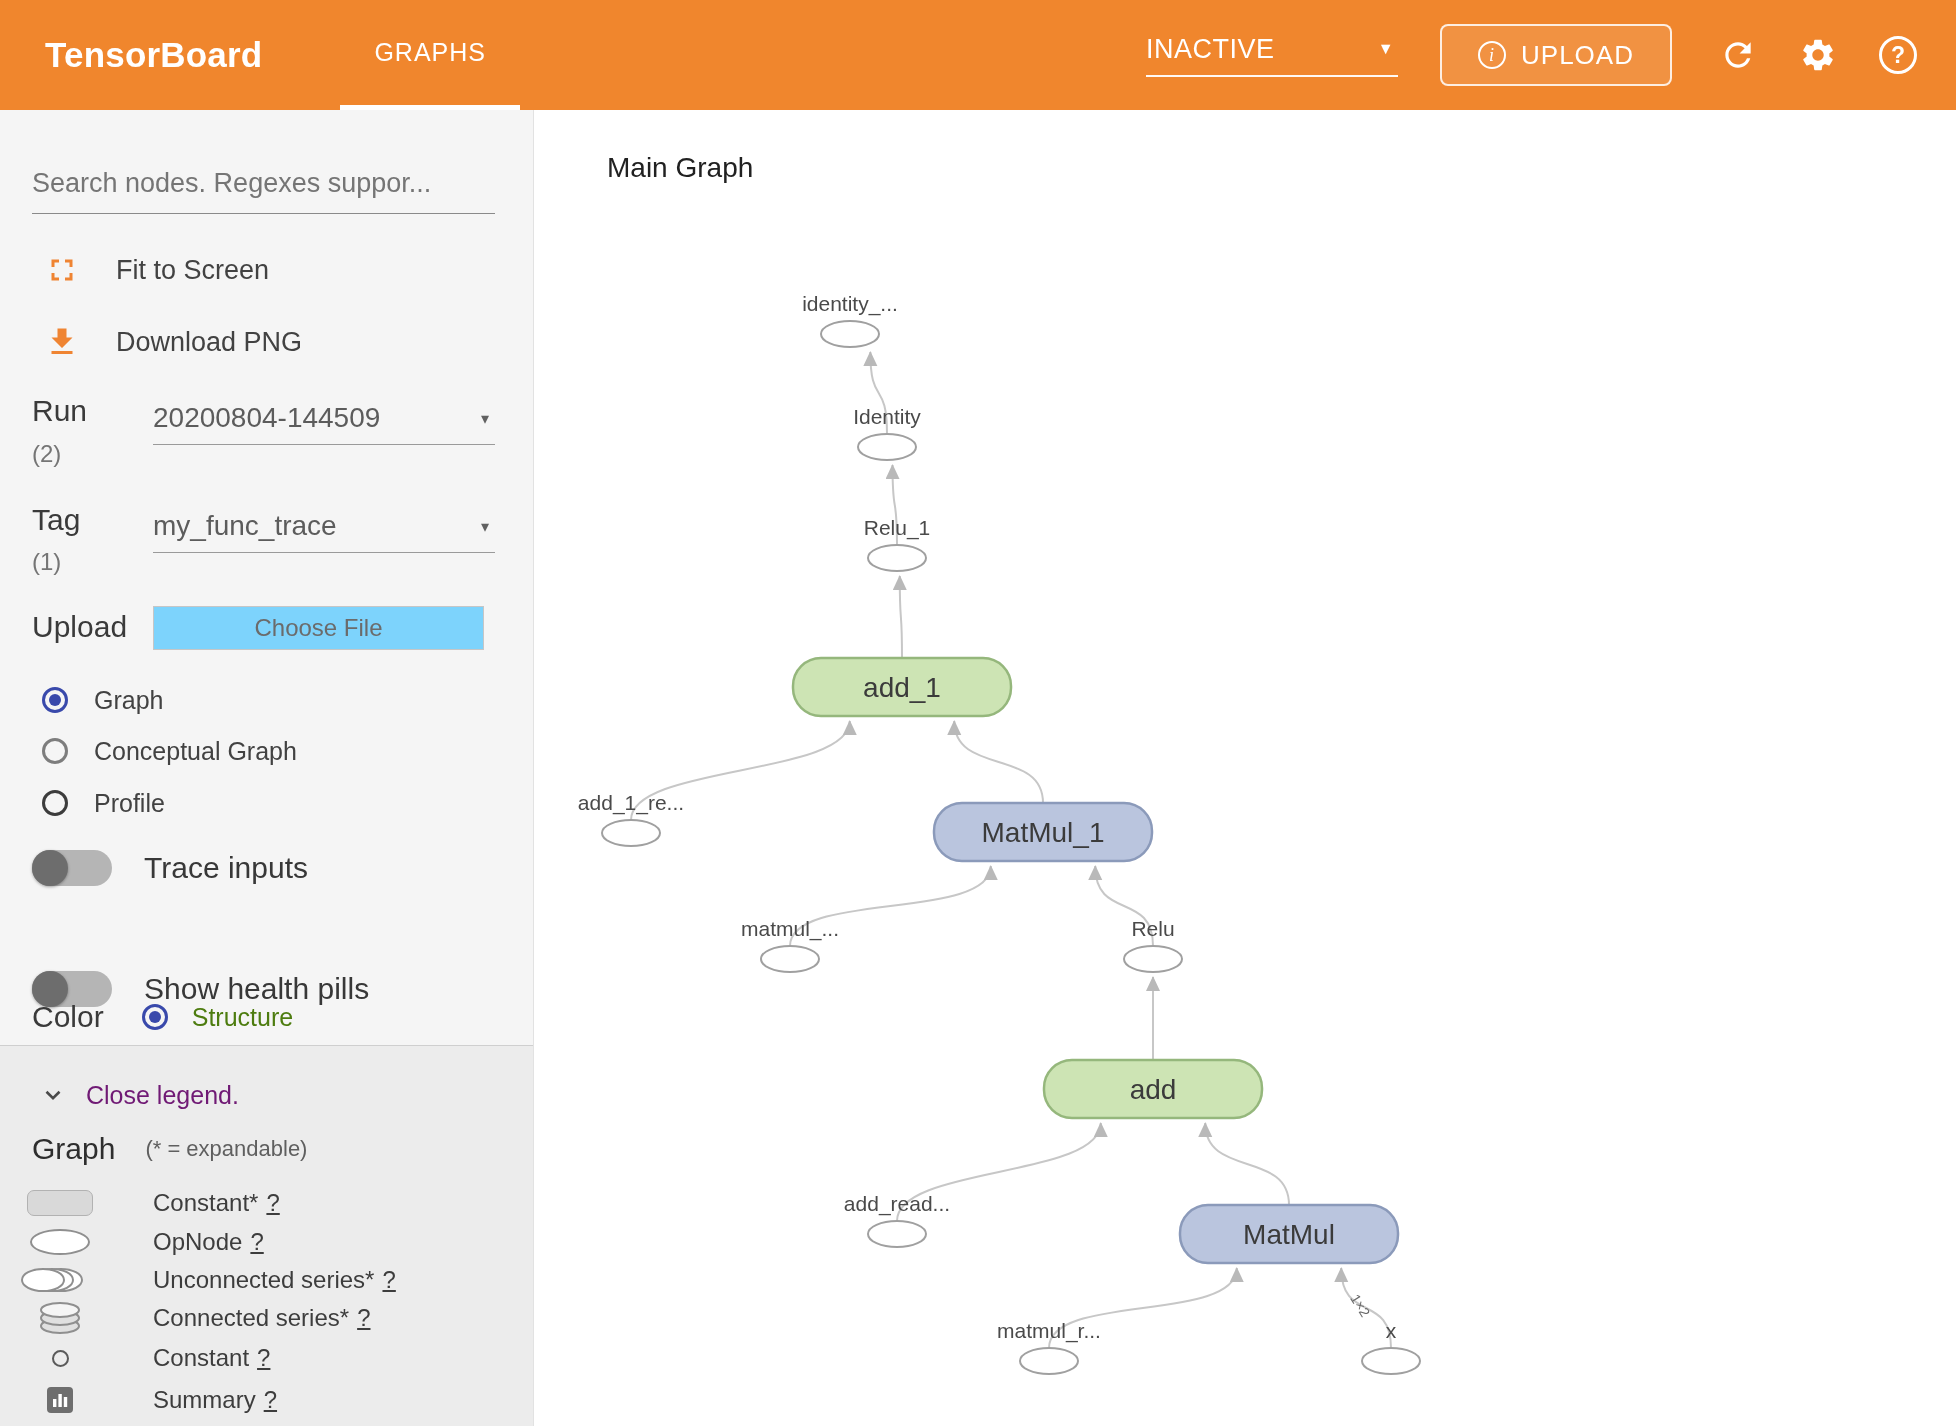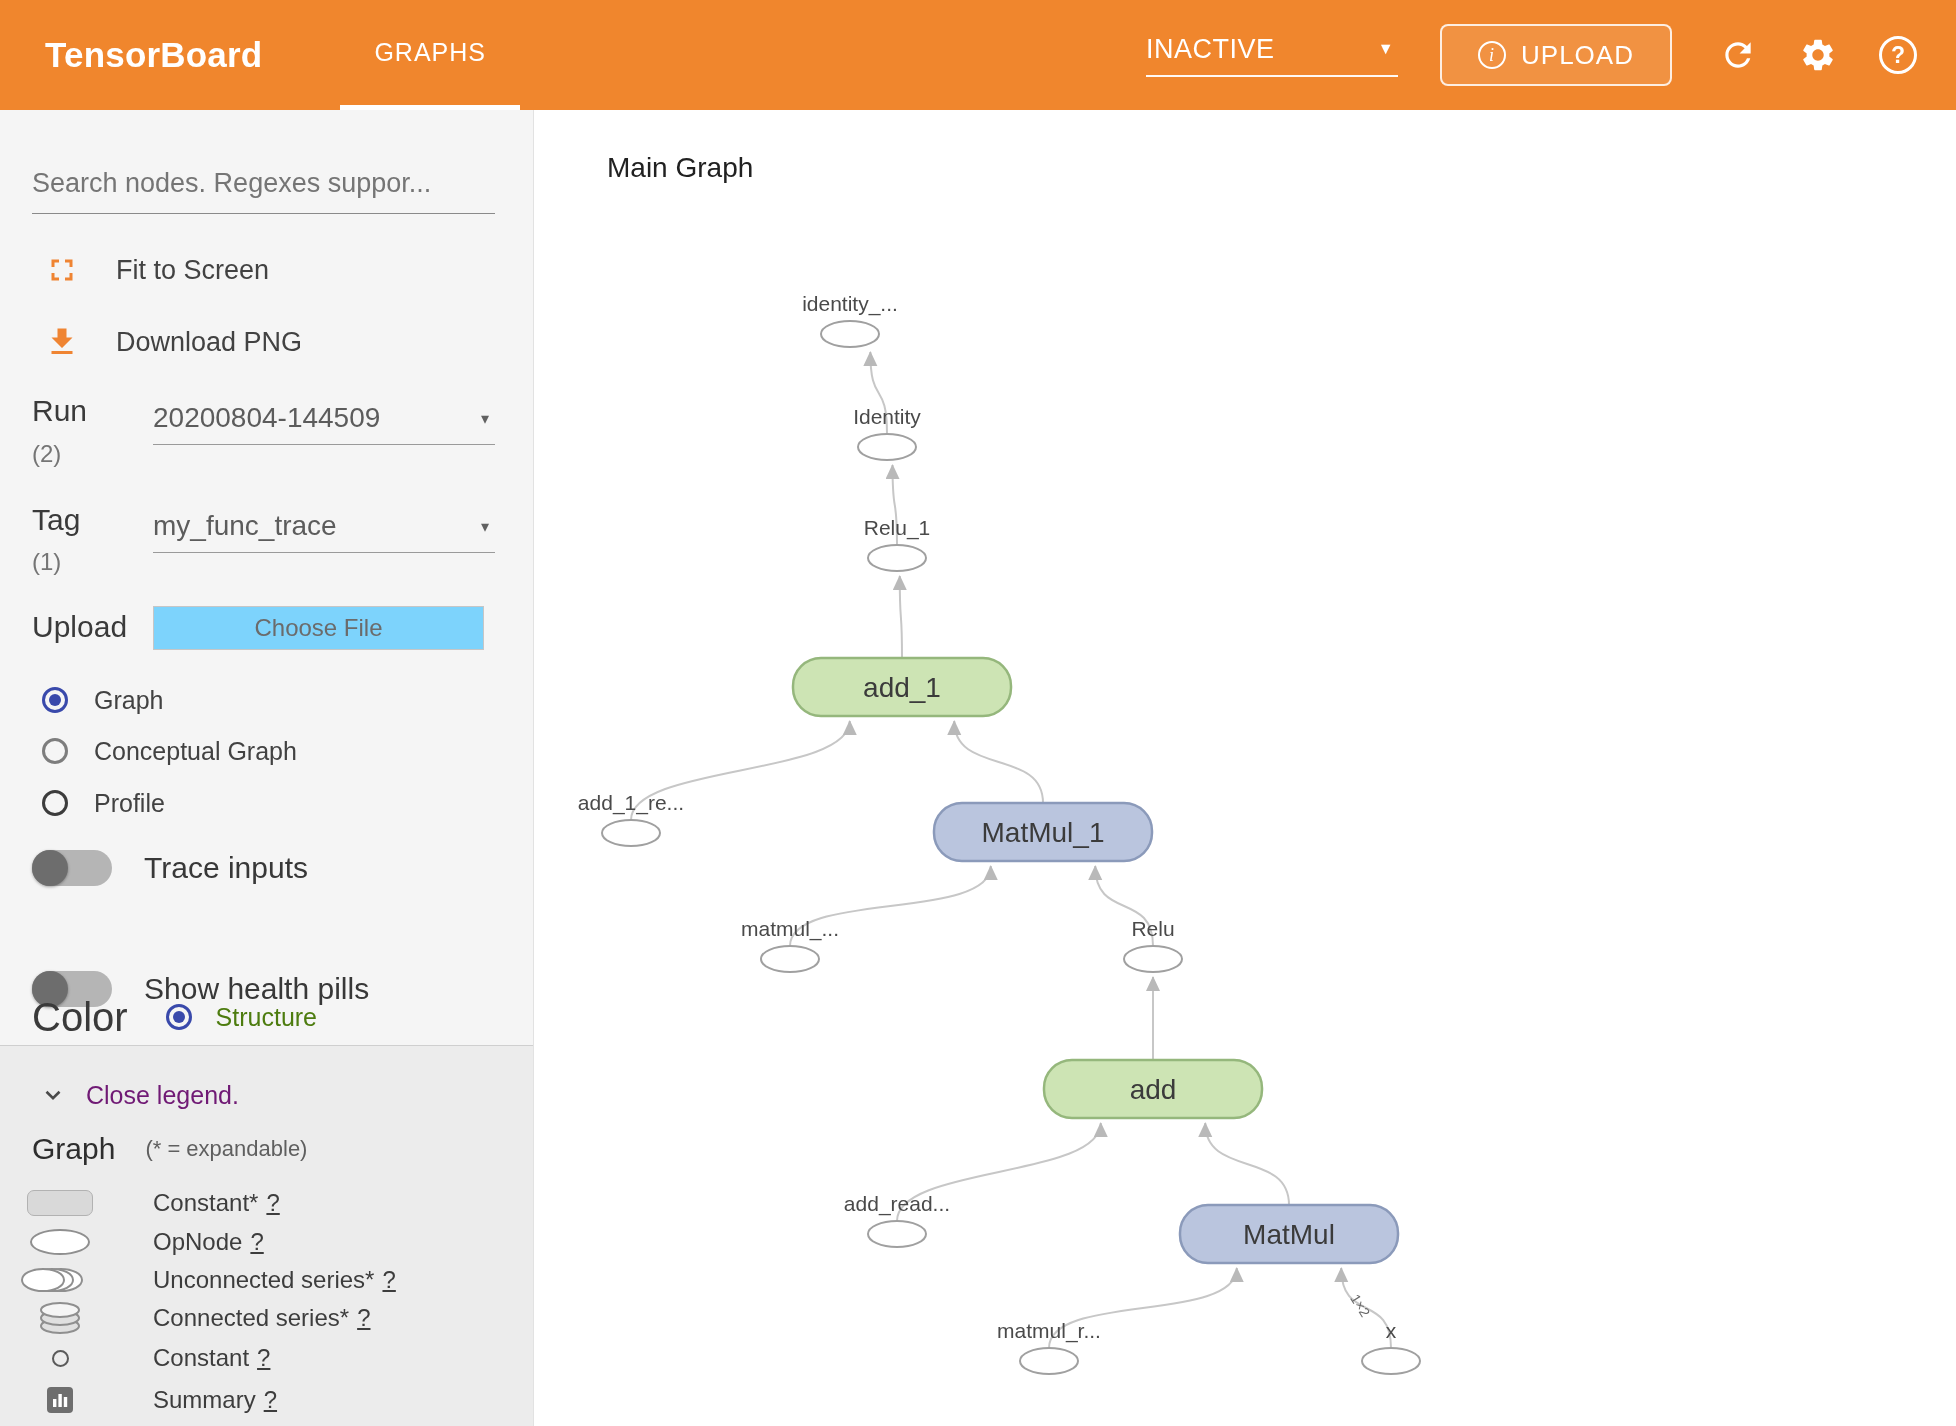--- a/index.html
+++ b/index.html
@@ -69,21 +69,21 @@
   .radio-row span.lbl { margin-left:26px; font-size:25px; color:#424242; }
 
   .toggle-row { height:46px; cursor:pointer; }
   .toggle { width:80px; height:36px; border-radius:18px; background:#b5b5b5;
             margin-left:32px; position:relative; flex:none; }
   .toggle .knob { position:absolute; left:0px; top:0px; width:36px; height:36px;
                   border-radius:50%; background:#6d6d6d; box-shadow:0 1px 3px rgba(0,0,0,0.35); }
   .toggle-row span.lbl { margin-left:32px; font-size:30px; color:#383838; }
 
   .color-row { height:40px; }
-  .color-row .clabel { margin-left:32px; font-size:40px; color:#3a3a3a; }
+  .color-row .clabel { margin-left:32px; font-size:30px; color:#3a3a3a; }
   .color-row .radio { margin-left:38px; }
   .color-row span.lbl { margin-left:24px; font-size:25px; color:#4d7c0f; }
 
   .legend-bg { position:absolute; left:0; top:935px; width:100%; height:381px;
                background:#ececec; border-top:1px solid #cfcfcf; }
   .legend-close { height:40px; cursor:pointer; }
   .legend-close svg { margin-left:40px; }
   .legend-close span { margin-left:20px; font-size:25px; color:#701a75; }
   .legend-title-row { height:40px; }
   .legend-title-row .t { margin-left:32px; font-size:30px; color:#2e2e2e; }

